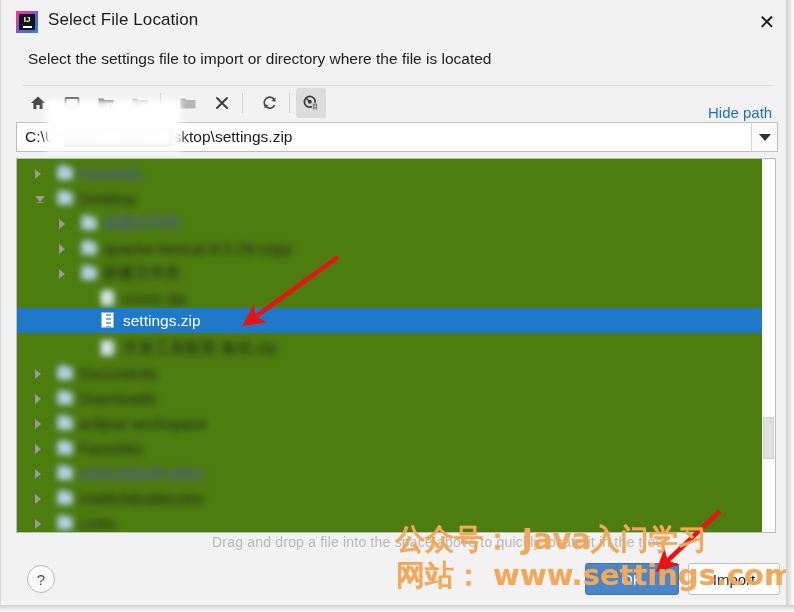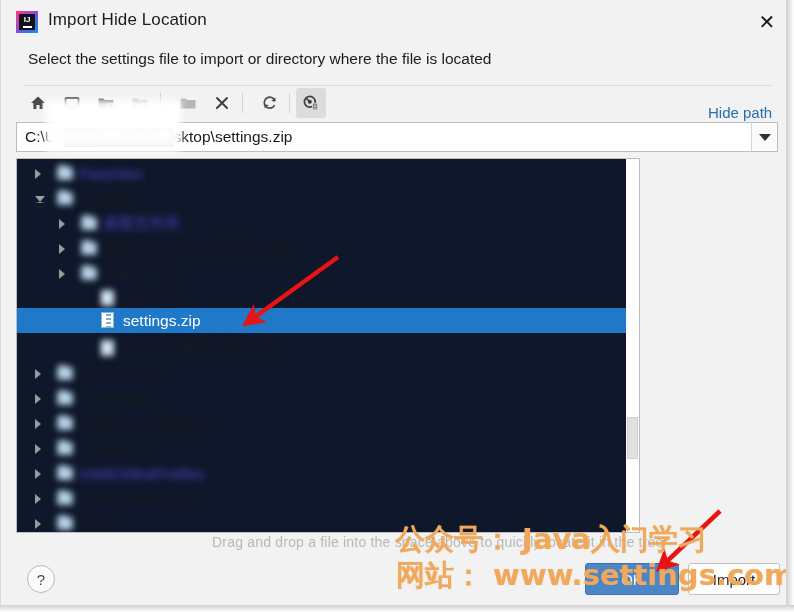--- a/index.html
+++ b/index.html
@@ -101,22 +101,22 @@
     background:#fafafa; border:1px solid #bdbdbd; border-left:1px solid #d5d5d5;
     display:flex; align-items:center; justify-content:center;
   }
   .caret-down {
     width:0;height:0;border-left:6px solid transparent;border-right:6px solid transparent;
     border-top:7px solid #303030;
   }
 
   
   .tree-panel {
-    position:absolute; left:16px; top:158px; width:624px; height:375px;
-    background:#0f172a; border:1px solid #bdbdbd; overflow:hidden;
+    position:absolute; left:16px; top:158px; width:760px; height:375px;
+    background:#4d7c0f; border:1px solid #bdbdbd; overflow:hidden;
   }
   .tree-row {
     position:absolute; left:0; width:760px; height:25px;
     display:flex; align-items:center;
   }
   .tree-row.selected { background:#2079c8; }
   .twisty {
     position:absolute; width:10px; height:10px;
     border-left:1.5px solid #9a9a9a; border-bottom:1.5px solid #9a9a9a;
   }
@@ -195,21 +195,21 @@
 
 <div id="dialog">
 
   <div class="titlebar">
     <div class="app-icon">
       <div class="ij-inner">
         <span class="ij-text">IJ</span>
         <span class="ij-bar"></span>
       </div>
     </div>
-    <div class="title-text">Import Hide Location</div>
+    <div class="title-text">Select File Location</div>
     <div class="close-btn">✕</div>
   </div>
 
   <div class="description">Select the settings file to import or directory where the file is located</div>
   <div class="hr-sep"></div>
 
   <div class="toolbar">
 
     <div class="tb-btn" style="left:0px;">
       <svg class="ico" width="18" height="18" viewBox="0 0 18 18">

